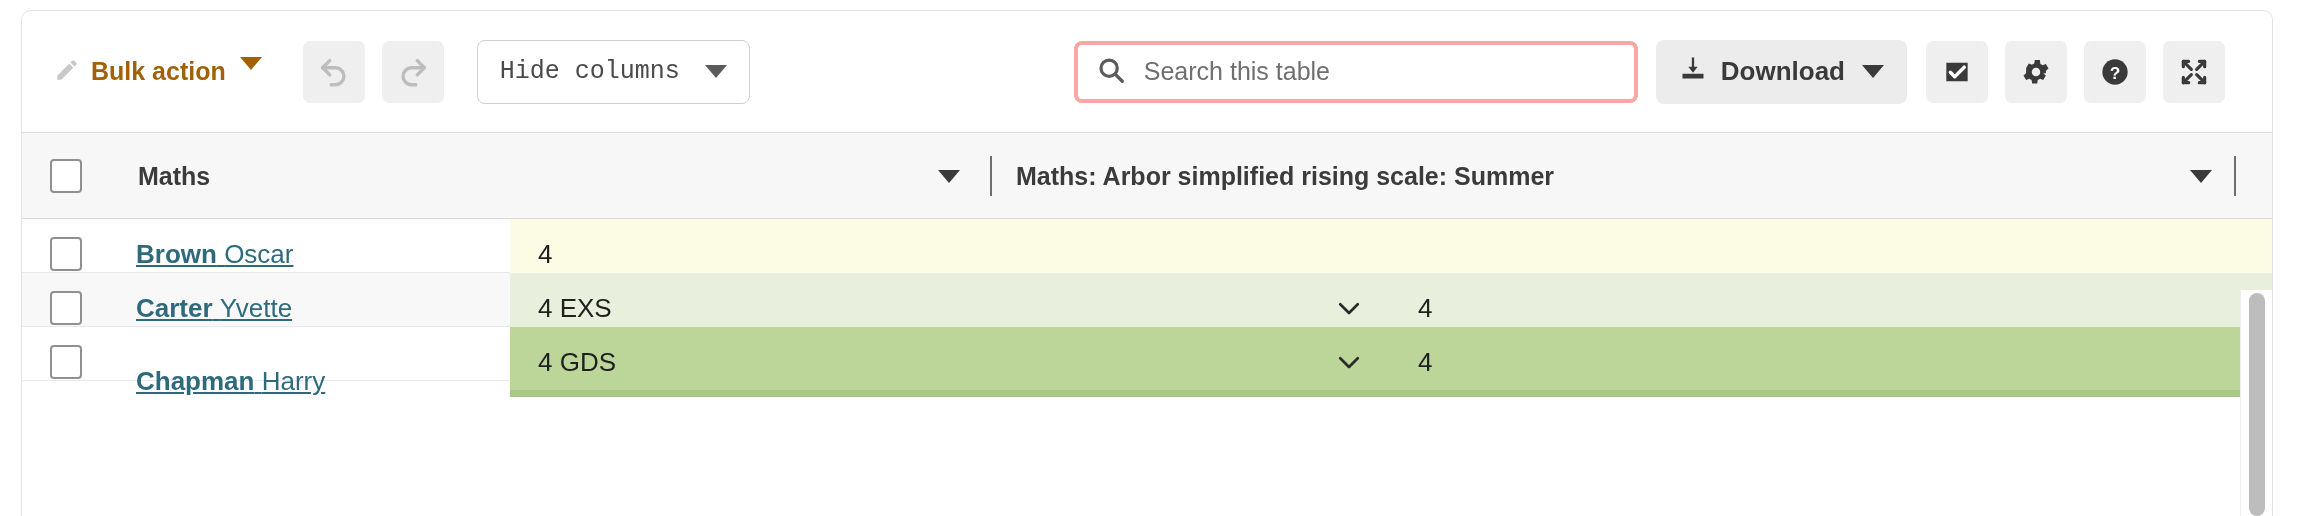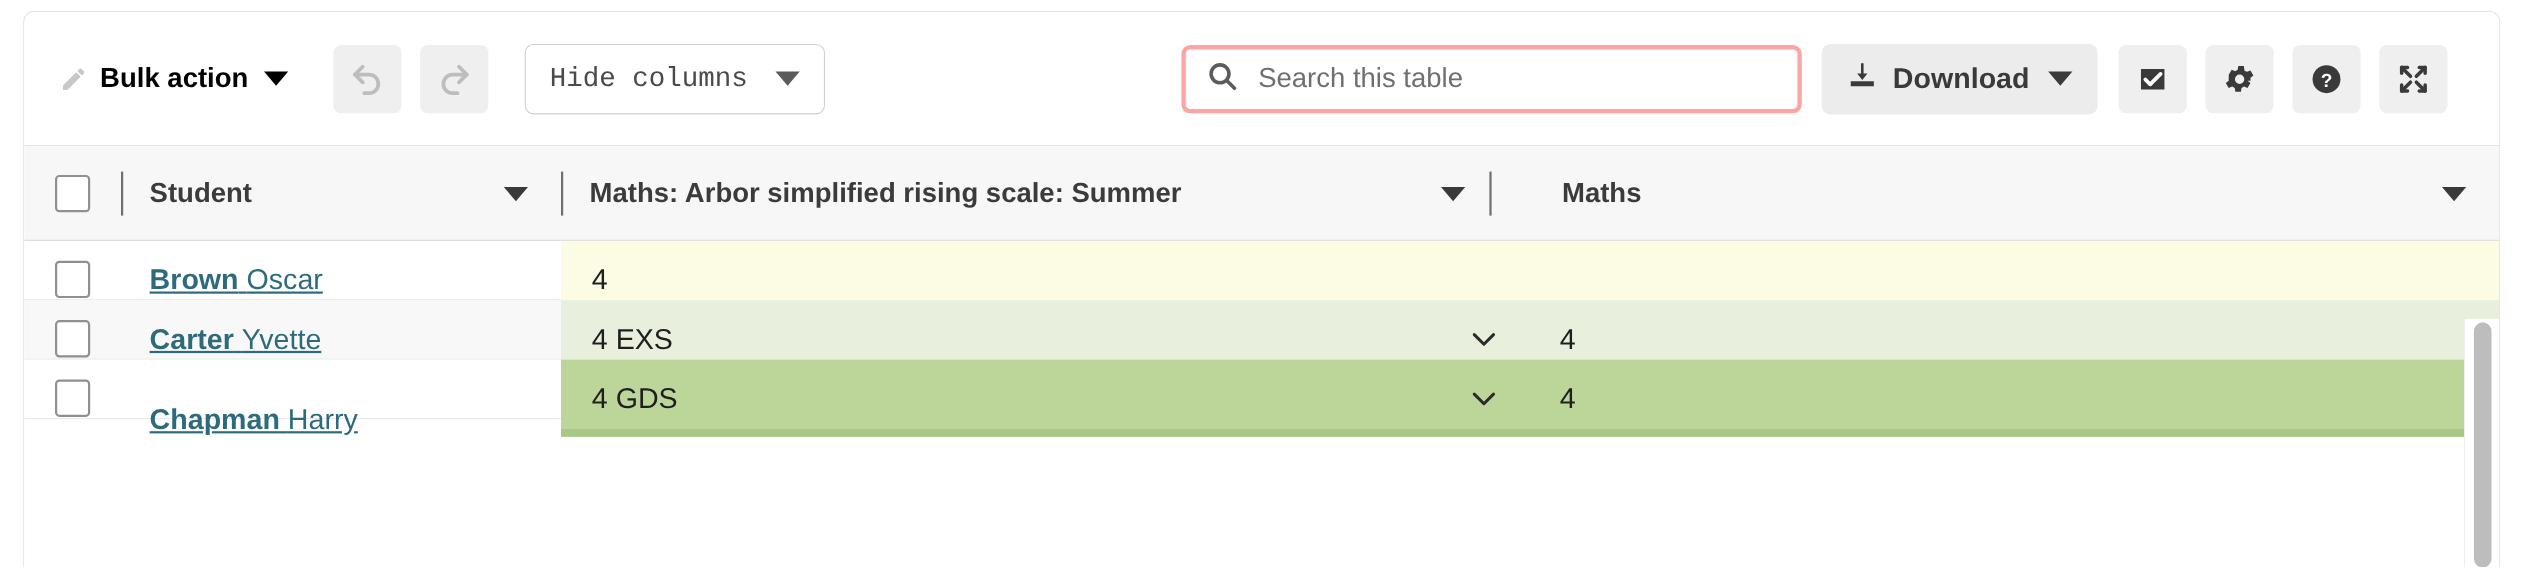--- a/index.html
+++ b/index.html
@@ -32,23 +32,23 @@
     position: relative;
     height: 122px;
     background: #ffffff;
     border-bottom: 1px solid #dddddd;
     display: flex;
     align-items: center;
     padding: 0 22px 0 26px;
   }
 
   .bulk-action {
-    display: flex; align-items: center;
+    display: flex; 
     gap: 11px;
-    color: #000000;
+    color: #a16207;
     font-size: 25px;
     font-weight: 700;
     padding: 10px 6px;
     cursor: default;
     user-select: none;
   }
   .pencil-ico { width: 26px; height: 26px; display:block; }
   .caret-down {
     width: 0; height: 0;
     border-left: 11px solid transparent;
@@ -340,38 +340,32 @@
       </div>
     </div>
 
     <div class="table-area">
 
 
       <div class="row hdr-row">
         <div class="hdr-cell c-check" style="padding-left:28px">
           <span class="chk"></span>
         </div>
-        <div class="hdr-cell c-student">
-          <div class="vbar"></div>
-          <span class="hdr-label" style="padding-left:24px">Student</span>
+        <div class="hdr-cell c-maths">
+          <span class="hdr-label" style="padding-left:28px">Maths</span>
           <div style="flex:1"></div>
           <span class="hdr-caret" style="margin-right:30px"></span>
         </div>
         <div class="hdr-cell c-scale">
           <div class="vbar"></div>
           <span class="hdr-label" style="padding-left:24px">Maths: Arbor simplified rising scale: Summer</span>
           <div style="flex:1"></div>
           <span class="hdr-caret"></span>
           <div class="vbar" style="margin-left:22px;margin-right:36px"></div>
         </div>
-        <div class="hdr-cell c-maths">
-          <span class="hdr-label" style="padding-left:28px">Maths</span>
-          <div style="flex:1"></div>
-          <span class="hdr-caret" style="margin-right:30px"></span>
-        </div>
       </div>
 
       <div id="rows-host">
           <div class="row data-row" style="background: rgb(255, 255, 255); border-bottom: 1px solid rgb(233, 233, 233);">
             <div class="data-cell c-check" style="padding-left: 28px;">
               <span class="chk"></span>
             </div>
             <div class="data-cell c-student" style="padding-left: 26px;">
               <a class="student-link"><b>Brown</b>&nbsp;<span>Oscar</span></a>
             </div>

